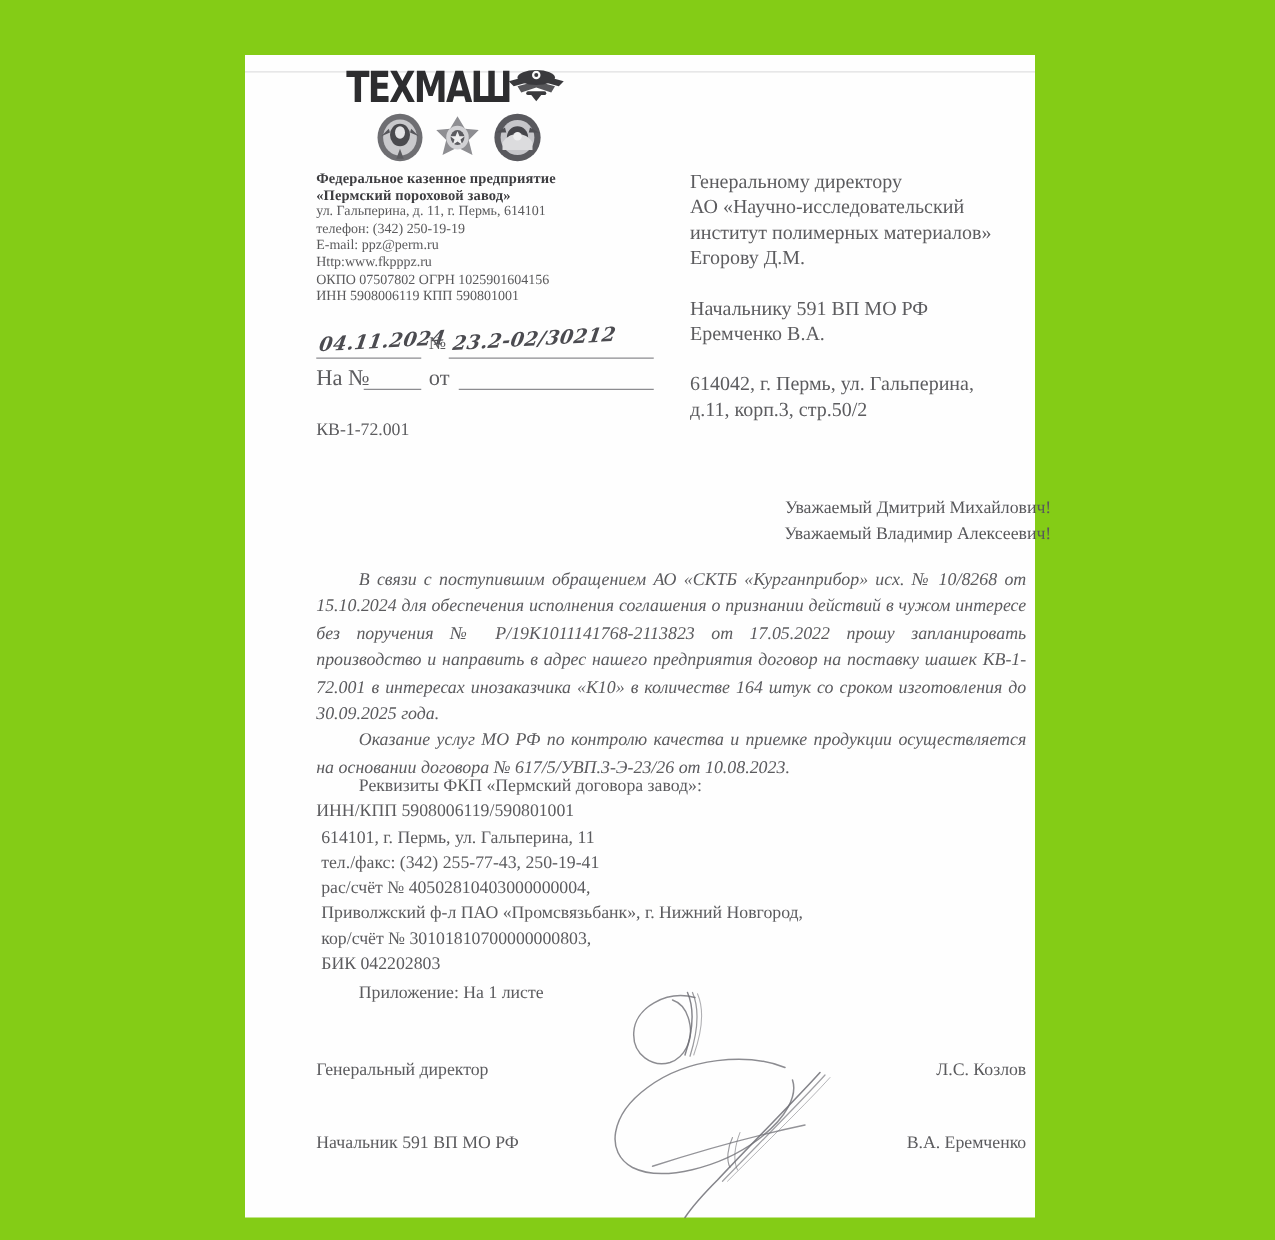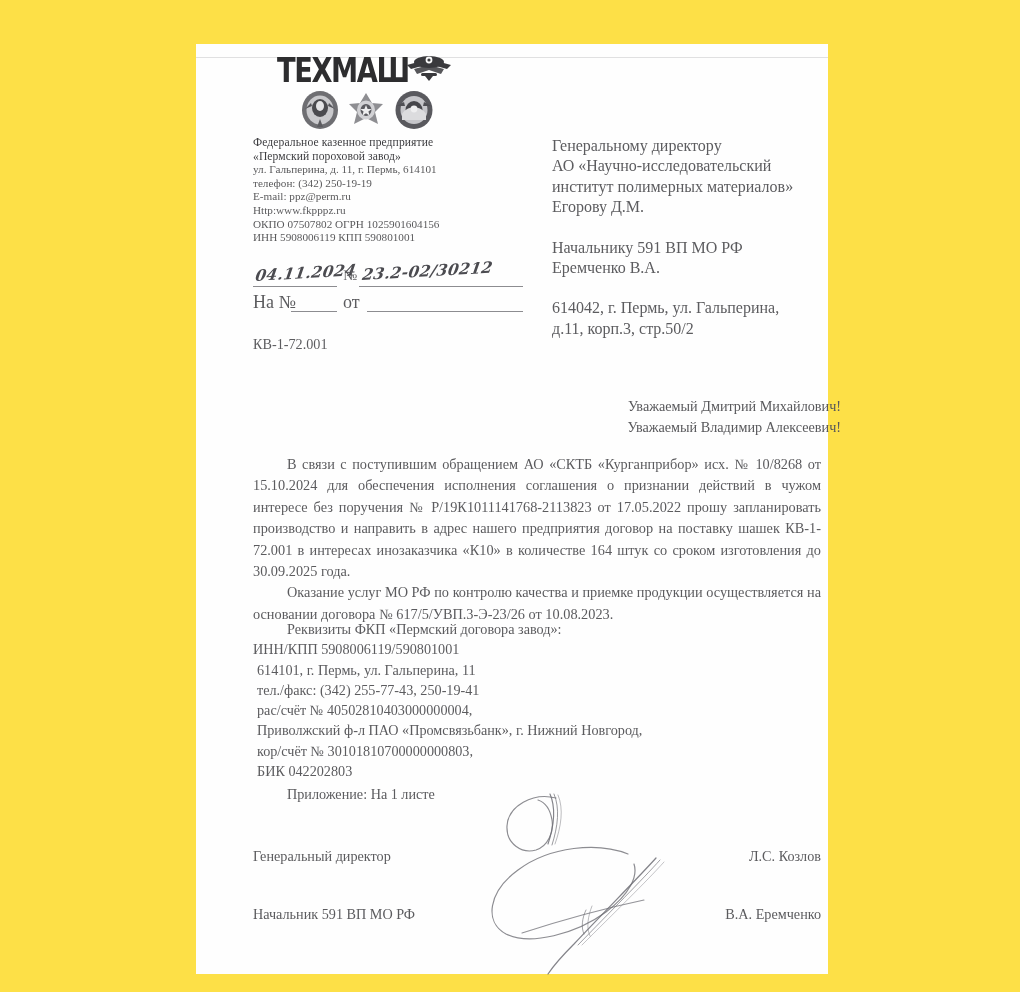--- a/index.html
+++ b/index.html
@@ -14,21 +14,21 @@
     overflow: hidden;
     font-family: "Liberation Serif", serif;
     color: #58585a;
   }
 
   
   #page {
     position: absolute;
     left: 0; top: 0;
     width: 1020px; height: 992px;
-    background: #fde047;
+    background: #84cc16;
   }
   #sheet {
     position: absolute;
     left: 196px;
     top: 44px;
     width: 632px;
     height: 930px;
     background: #fefefe;
   }
 
@@ -91,21 +91,21 @@
     position: absolute;
     left: 253px;
     top: 136px;
     width: 262px;
     font-size: 11.2px;
     line-height: 13.6px;
     color: #5a5a5c;
     white-space: nowrap;
   }
   #letterhead .bold {
-    font-weight: 400;
+    font-weight: 700;
     font-size: 11.6px;
     color: #3d3d40;
     letter-spacing: 0.1px;
   }
 
   
   #addressee {
     position: absolute;
     left: 552px;
     top: 136px;
@@ -180,20 +180,21 @@
   
   #body {
     position: absolute;
     left: 253px;
     top: 454px;
     width: 568px;
     font-size: 14.3px;
     line-height: 21.4px;
     color: #5b5b5e;
     text-align: justify;
+    font-style: italic;
   }
   #body p {
     margin: 0;
     text-indent: 34px;
     text-align: justify;
     text-justify: inter-word;
   }
 
   
   #requisites {

